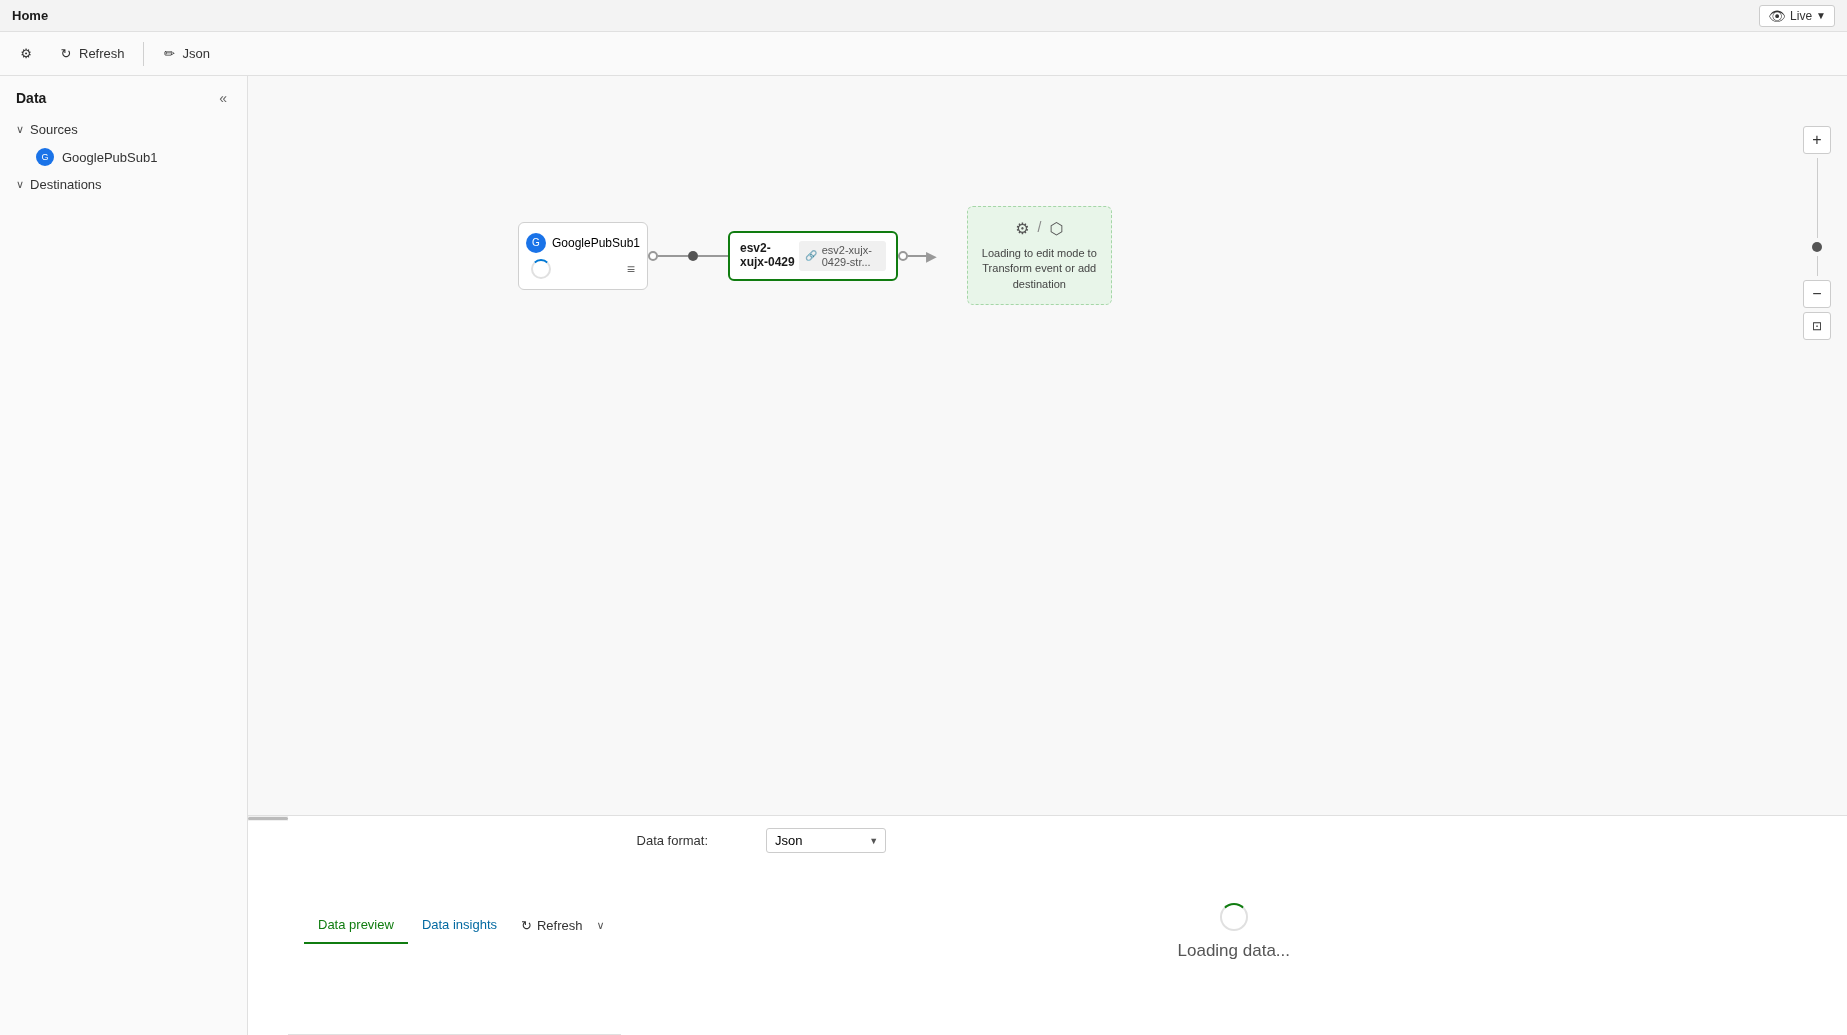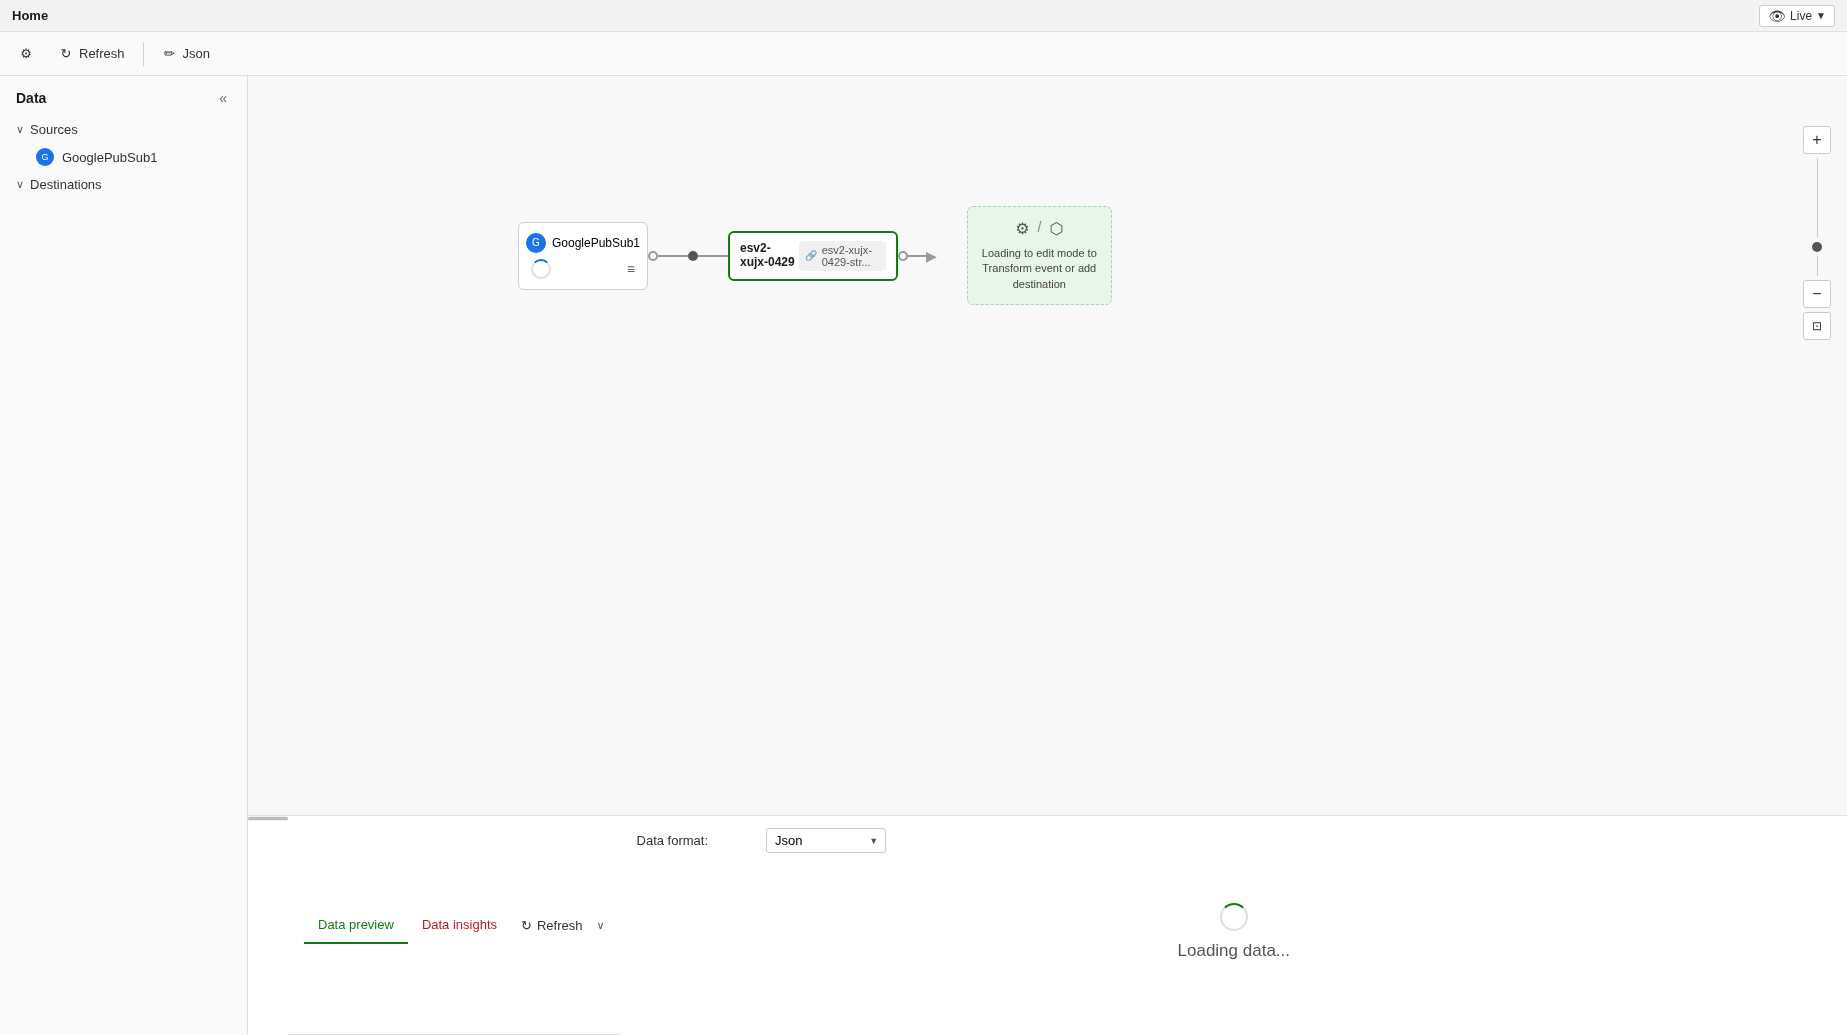--- a/index.html
+++ b/index.html
@@ -373,21 +373,21 @@
       display: flex;
       align-items: center;
       border-bottom: 1px solid #e0e0e0;
       padding: 0 16px;
       gap: 0;
     }
     .bottom-tab {
       padding: 10px 14px;
       font-size: 13px;
       cursor: pointer;
-      color: #b91c1c;
+      color: #0369a1;
       border-bottom: 2px solid transparent;
       margin-bottom: -1px;
     }
     .bottom-tab.active {
       color: #107c10;
       border-bottom: 2px solid #107c10;
       font-weight: 500;
     }
     .bottom-tab-actions {
       margin-left: auto;

